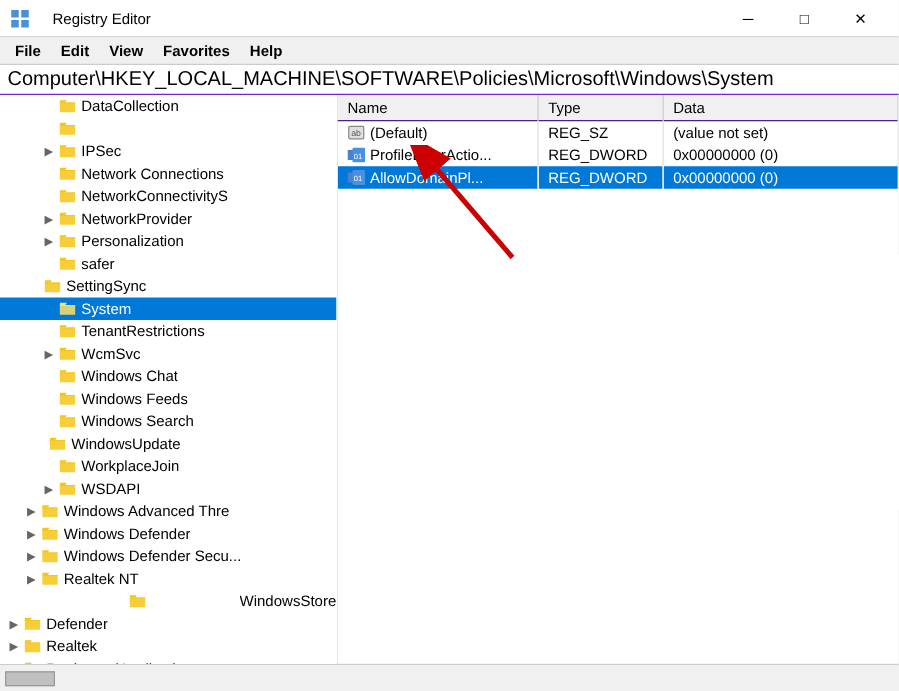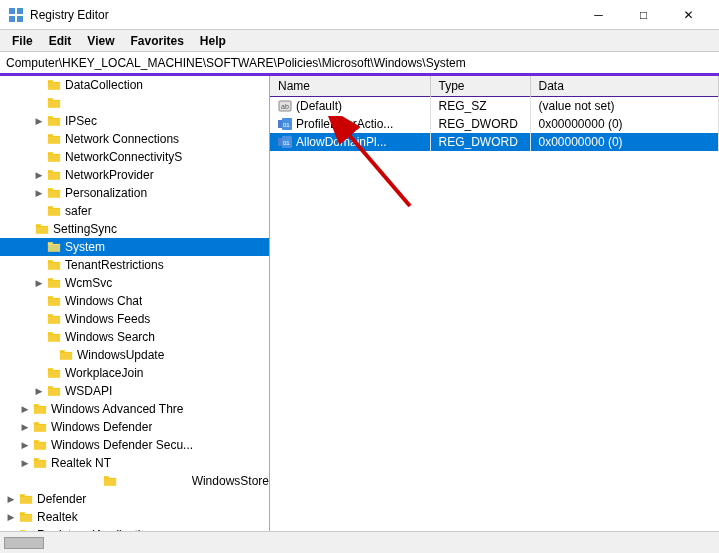--- a/index.html
+++ b/index.html
@@ -27,20 +27,21 @@
       align-items: center;
       gap: 6px;
     }
     .title-icon {
       width: 16px;
       height: 16px;
     }
     .title-text {
       font-size: 12px;
       color: #000;
+      margin-left: 12px;
     }
     .title-controls {
       display: flex;
       gap: 0;
     }
     .title-btn {
       width: 45px;
       height: 30px;
       display: flex;
       align-items: center;
@@ -67,22 +68,22 @@
       font-size: 12px;
     }
 
     
     .address-bar {
       background: #fff;
       height: 24px;
       display: flex;
       align-items: center;
       padding: 0 6px;
-      border-bottom: 3px solid #6d28d9;
-      font-size: 12px;
+      border-bottom: 1px solid #6d28d9;
+      font-size: 16px;
       color: #000;
     }
 
     
     .main-area {
       display: flex;
       height: calc(553px - 30px - 22px - 24px - 22px);
       overflow: hidden;
     }
 
@@ -419,21 +420,21 @@
           <div class="expand-btn"></div>
           <div class="folder-icon">
             <svg class="folder-svg" viewBox="0 0 16 13" fill="none" xmlns="http://www.w3.org/2000/svg">
     <path d="M1 3h5l1.5-2H1V3z" fill="#f5c518"></path>
     <path d="M1 3h14v9H1z" fill="#f5c518" opacity="0.85"></path>
     <path d="M1 3h14v1H1z" fill="#f5c518"></path>
   </svg>
           </div>
           <span class="tree-label">Windows Search</span>
         </div>
-        <div class="tree-item" style="padding-left: 44px;">
+        <div class="tree-item" style="padding-left: 24px;">
           <div class="expand-btn"></div>
           <div class="folder-icon">
             <svg class="folder-svg" viewBox="0 0 16 13" fill="none" xmlns="http://www.w3.org/2000/svg">
     <path d="M1 3h5l1.5-2H1V3z" fill="#f5c518"></path>
     <path d="M1 3h14v9H1z" fill="#f5c518" opacity="0.85"></path>
     <path d="M1 3h14v1H1z" fill="#f5c518"></path>
   </svg>
           </div>
           <span class="tree-label">WindowsUpdate</span>
         </div>

